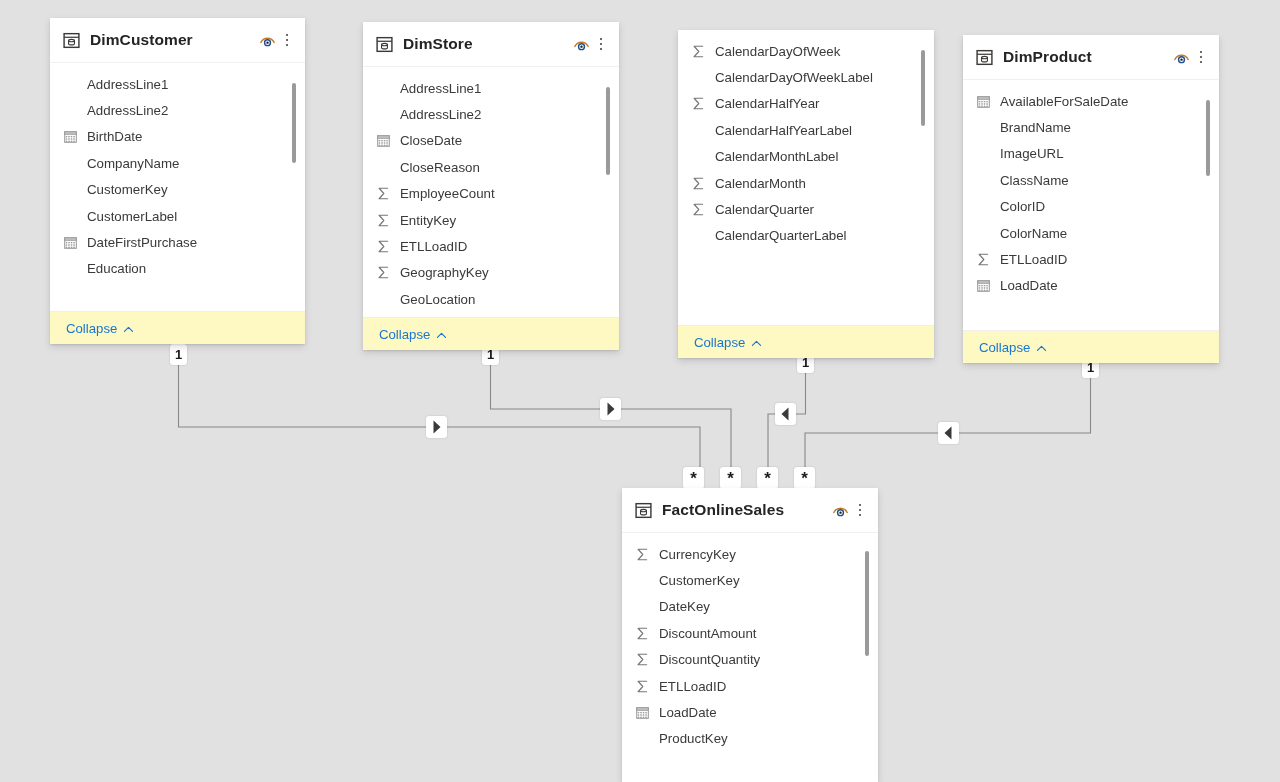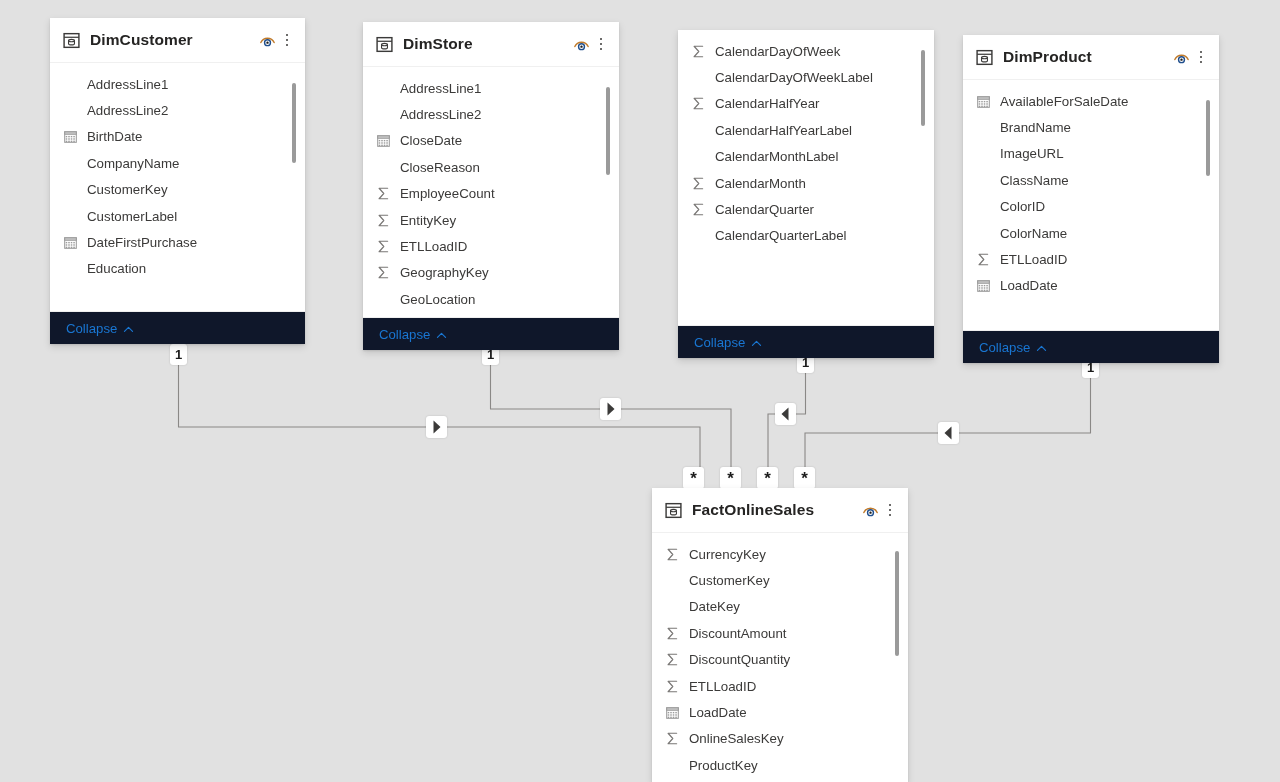--- a/index.html
+++ b/index.html
@@ -60,21 +60,21 @@
             align-items: center; justify-content: center; height: 17px; }
   .f-icon svg { display: block; }
   .f-name { font-size: 13.3px; color: #3b3a39; white-space: nowrap; }
   .vscroll { position: absolute; width: 4px; border-radius: 2px; background: #9a9a9a; right: 9px; }
 
   .card-footer {
     height: 32px; min-height: 32px;
     display: flex; align-items: center;
     padding-left: 16px;
     border-top: 1px solid #efefef;
-    background: #0f172a;
+    background: #fef9c3;
   }
   .collapse-link { font-size: 13.2px; color: #1976d2; display: flex; align-items: center; cursor: pointer; }
   .chev { margin-left: 6px; width: 11px; height: 11px; }
 </style>
 </head>
 <body>
 
 <div id="canvas">
 
   <svg id="rels">
@@ -475,21 +475,21 @@
         </div>
         <div class="card-footer">
           <span class="collapse-link">
             <span>Collapse</span>
             <span class="chev"><svg viewBox="0 0 12 12" width="11" height="11">
     <path d="M1.6 8 L6 3.6 L10.4 8" fill="none" stroke="#1976d2" stroke-width="1.3" stroke-linecap="round" stroke-linejoin="round"></path>
   </svg></span>
           </span>
         </div>
       </div>
-      <div class="card" style="left: 622px; top: 488px; width: 256px; height: 294px; margin-left: 30px;">
+      <div class="card" style="left: 622px; top: 488px; width: 256px; height: 294px;">
         <div class="card-header">
           <span class="tbl-icon"><svg viewBox="0 0 20 20" width="19" height="19">
     <rect x="2.2" y="2.8" width="15.6" height="14.4" fill="#fff" stroke="#3b3a39" stroke-width="1.5"></rect>
     <line x1="2.2" y1="6.6" x2="17.8" y2="6.6" stroke="#3b3a39" stroke-width="1.3"></line>
     <ellipse cx="10" cy="10.1" rx="3.1" ry="1.25" fill="none" stroke="#3b3a39" stroke-width="1.2"></ellipse>
     <path d="M6.9 10.1 v3.2 a3.1 1.25 0 0 0 6.2 0 v-3.2" fill="none" stroke="#3b3a39" stroke-width="1.2"></path>
   </svg></span>
           <span class="card-title">FactOnlineSales</span>
           <span class="hdr-btn eye-icon">
             <svg viewBox="0 0 20 20" width="19" height="19">
@@ -560,28 +560,20 @@
                 <rect x="11.000000000000002" y="9.9" width="1.6" height="1.5" fill="#9b9b9b"></rect>
                 <rect x="2.9" y="12.4" width="1.6" height="1.5" fill="#9b9b9b"></rect>
                 <rect x="5.6" y="12.4" width="1.6" height="1.5" fill="#9b9b9b"></rect>
                 <rect x="8.3" y="12.4" width="1.6" height="1.5" fill="#9b9b9b"></rect>
                 <rect x="11.000000000000002" y="12.4" width="1.6" height="1.5" fill="#9b9b9b"></rect>
   </svg>
             </span>
             <span class="f-name">LoadDate</span>
           </div>
           <div class="field-row">
-            <span class="f-icon">
-              <svg viewBox="0 0 16 16" width="15" height="15">
-    <path d="M12.4 2.4 H3.3 L8.3 8 L3.3 13.6 H12.4" fill="none" stroke="#797775" stroke-width="1.25" stroke-linecap="round" stroke-linejoin="round"></path>
-  </svg>
-            </span>
-            <span class="f-name">OnlineSalesKey</span>
-          </div>
-          <div class="field-row">
             <span class="f-icon"></span>
             <span class="f-name">ProductKey</span>
           </div>
           <div class="vscroll" style="top: 18px; height: 105px;"></div>
         </div>
       </div>
     </div>
 
 </div>
 

